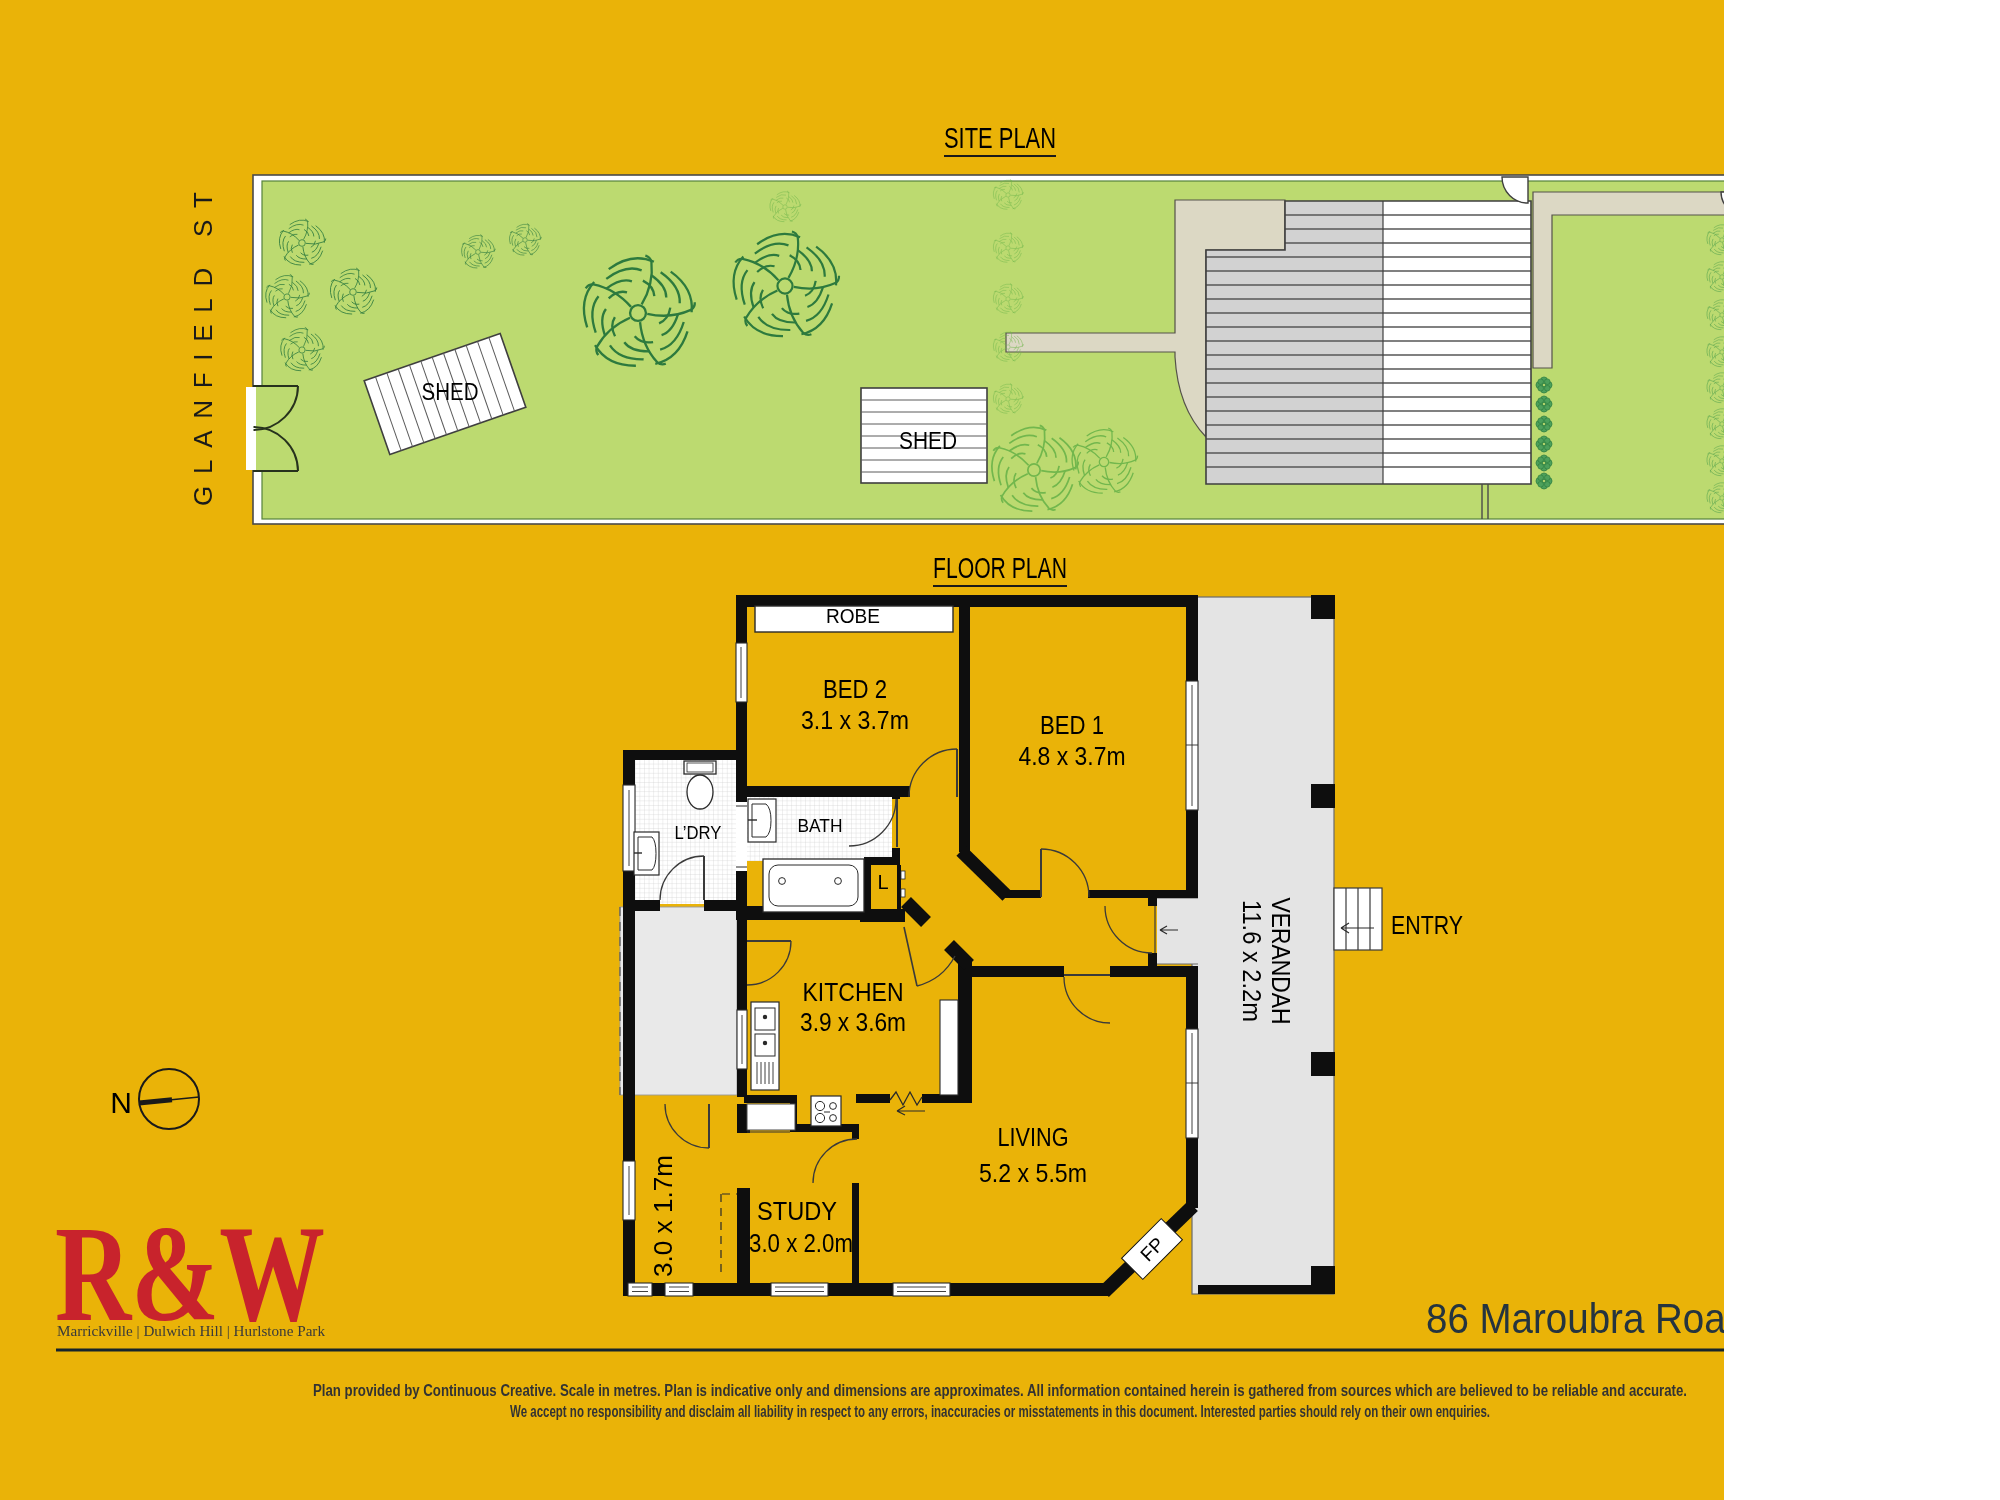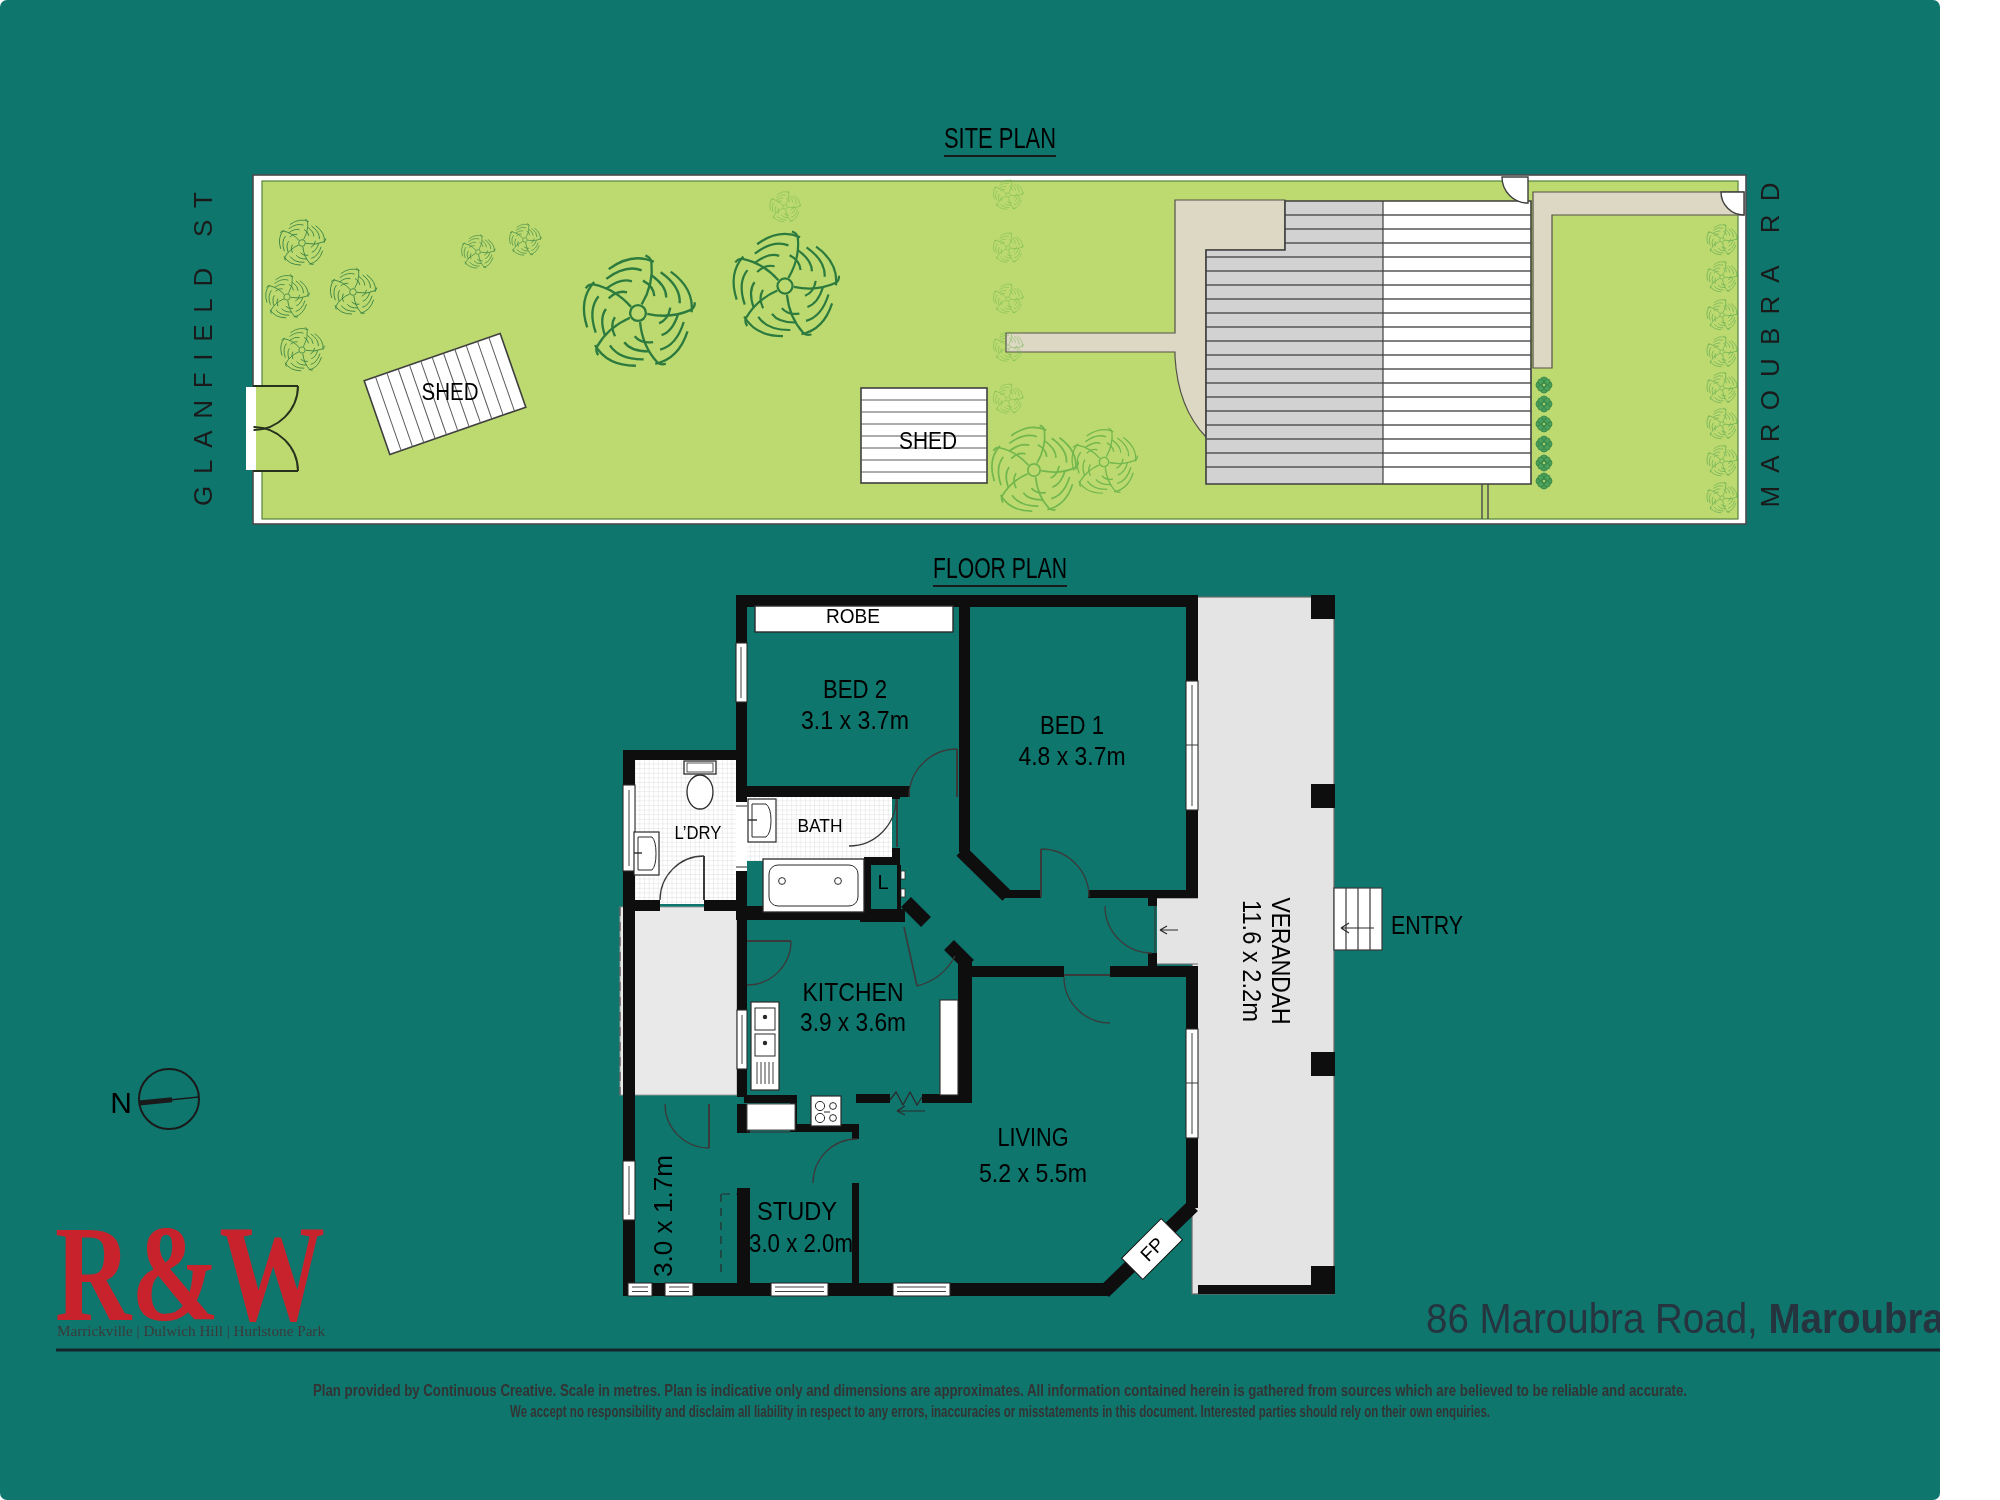--- a/index.html
+++ b/index.html
@@ -1,17 +1,17 @@
 <!DOCTYPE html>
 <html><head>
 <meta charset="utf-8">
 <style>
   html,body{margin:0;padding:0;background:#ffffff;}
-  #page{position:relative;width:1940px;height:1500px;background:#0f766e;overflow:hidden;
-        font-family:"Liberation Sans", sans-serif;border-radius:7px;}
+  #page{position:relative;width:1724px;height:1500px;background:#eab308;overflow:hidden;
+        font-family:"Liberation Sans", sans-serif;}
   svg{position:absolute;left:0;top:0;}
   text{font-family:"Liberation Sans", sans-serif;}
 </style>
 </head>
 <body>
 <div id="page">
 <svg width="2000" height="1500" viewBox="0 0 2000 1500">
 <defs>
   <g id="tree">
     <circle cx="0" cy="0" r="6.5" fill="none"></circle>

